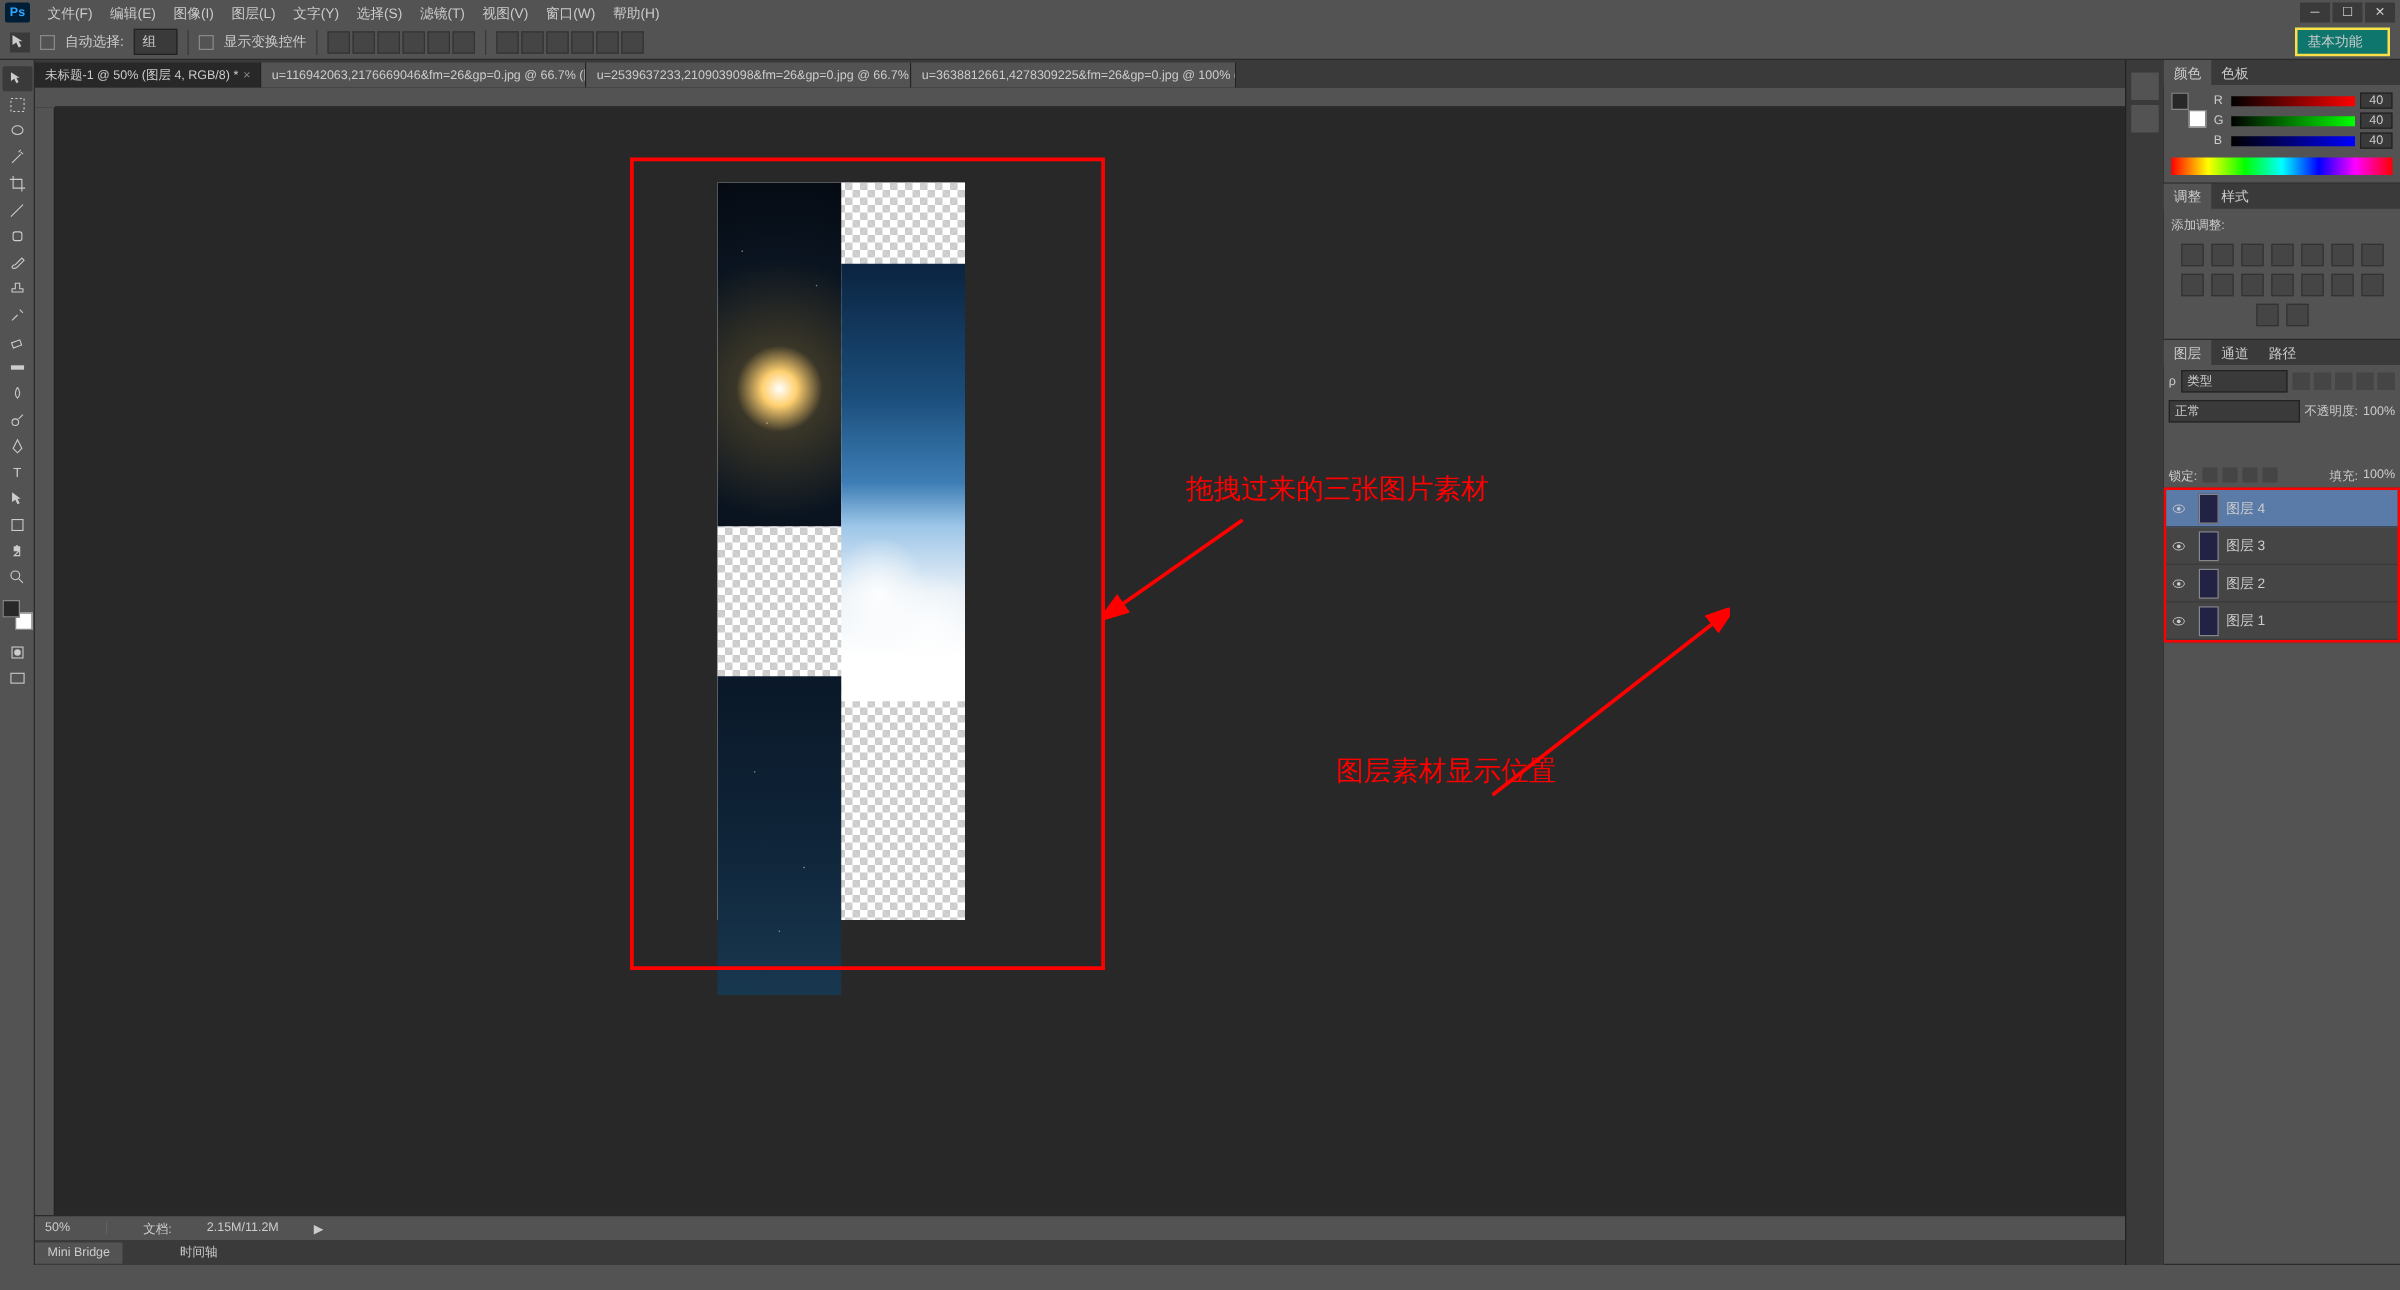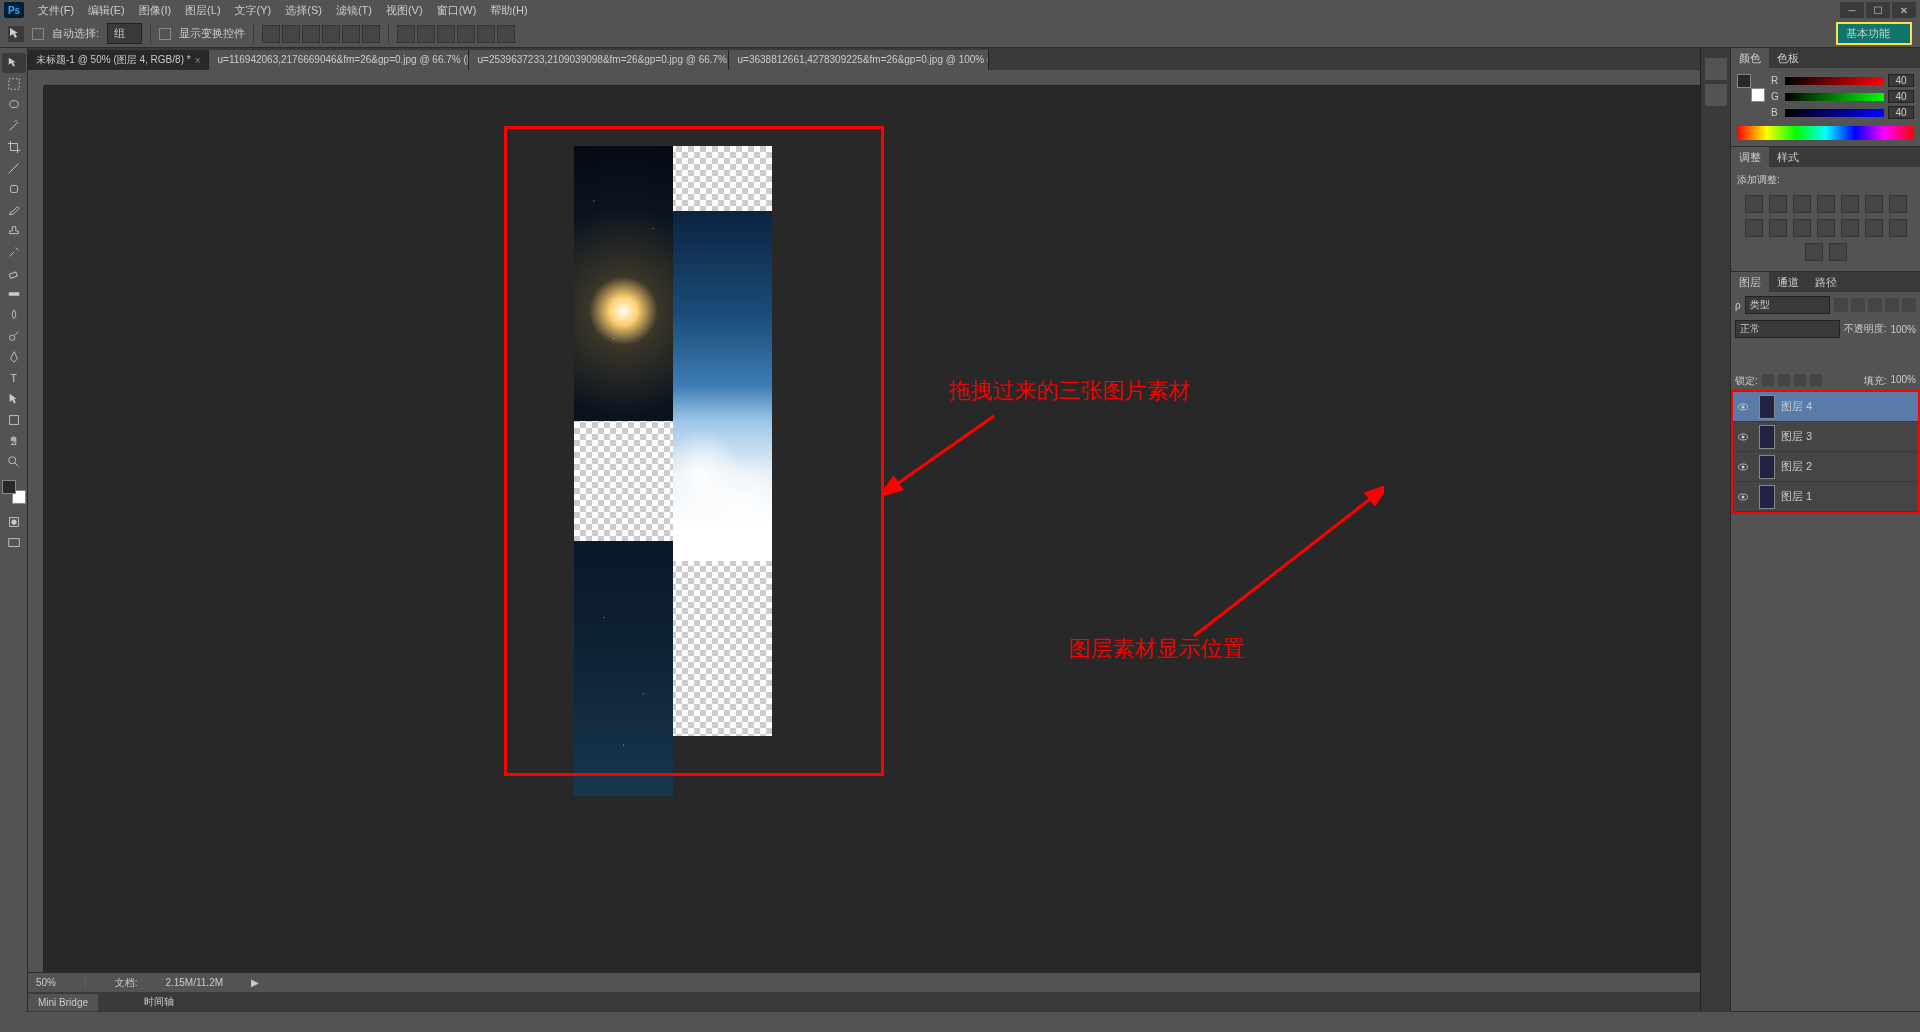--- a/index.html
+++ b/index.html
@@ -60,21 +60,21 @@
 .img2 { left: 99px; top: 65px; width: 99px; height: 350px; background: linear-gradient(to bottom, #0b2340 0%, #1a4d7a 30%, #3d7db5 50%, #9dc6e8 60%, #e8f0f7 75%, #fff 90%); }
 .img2::after { content:""; position:absolute; left:0; right:0; bottom:0; height:40%; background: radial-gradient(ellipse at 30% 40%, rgba(255,255,255,0.9), transparent 40%),radial-gradient(ellipse at 70% 60%, rgba(255,255,255,0.8), transparent 40%); }
 .img3 { left: 0; top: 395px; width: 99px; height: 255px; background: linear-gradient(to bottom, #0a1828 0%, #0f2438 50%, #183850 100%); bottom:0; }
 .img3::after { content:""; position:absolute; inset:0; background: radial-gradient(1px 1px at 30% 30%, #89a, transparent),radial-gradient(1px 1px at 70% 60%, #9ab, transparent),radial-gradient(1px 1px at 50% 80%, #89a, transparent); }
 
 
 .annotation-box { position: absolute; border: 3px solid #ff0000; background: transparent; pointer-events: none; }
 .anno1 { left: 460px; top: 40px; width: 380px; height: 650px; }
 .annotation-text { position: absolute; color: #ff0000; font-size: 22px; font-family: "SimSun", serif; }
 .annotext1 { left: 905px; top: 290px; }
-.annotext2 { left: 1025px; top: 548px; }
+.annotext2 { left: 1025px; top: 516px; }
 .arrow { position: absolute; }
 
 
 .rightpanels { width: 190px; background: #535353; border-left: 1px solid #2a2a2a; display: flex; flex-direction: column; }
 .panel-section { border-bottom: 1px solid #2a2a2a; }
 .panel-tabs { display: flex; background: #3a3a3a; height: 20px; align-items: center; }
 .panel-tab { padding: 3px 8px; font-size: 11px; cursor: pointer; }
 .panel-tab.active { background: #535353; }
 .panel-body { padding: 6px; }
 

